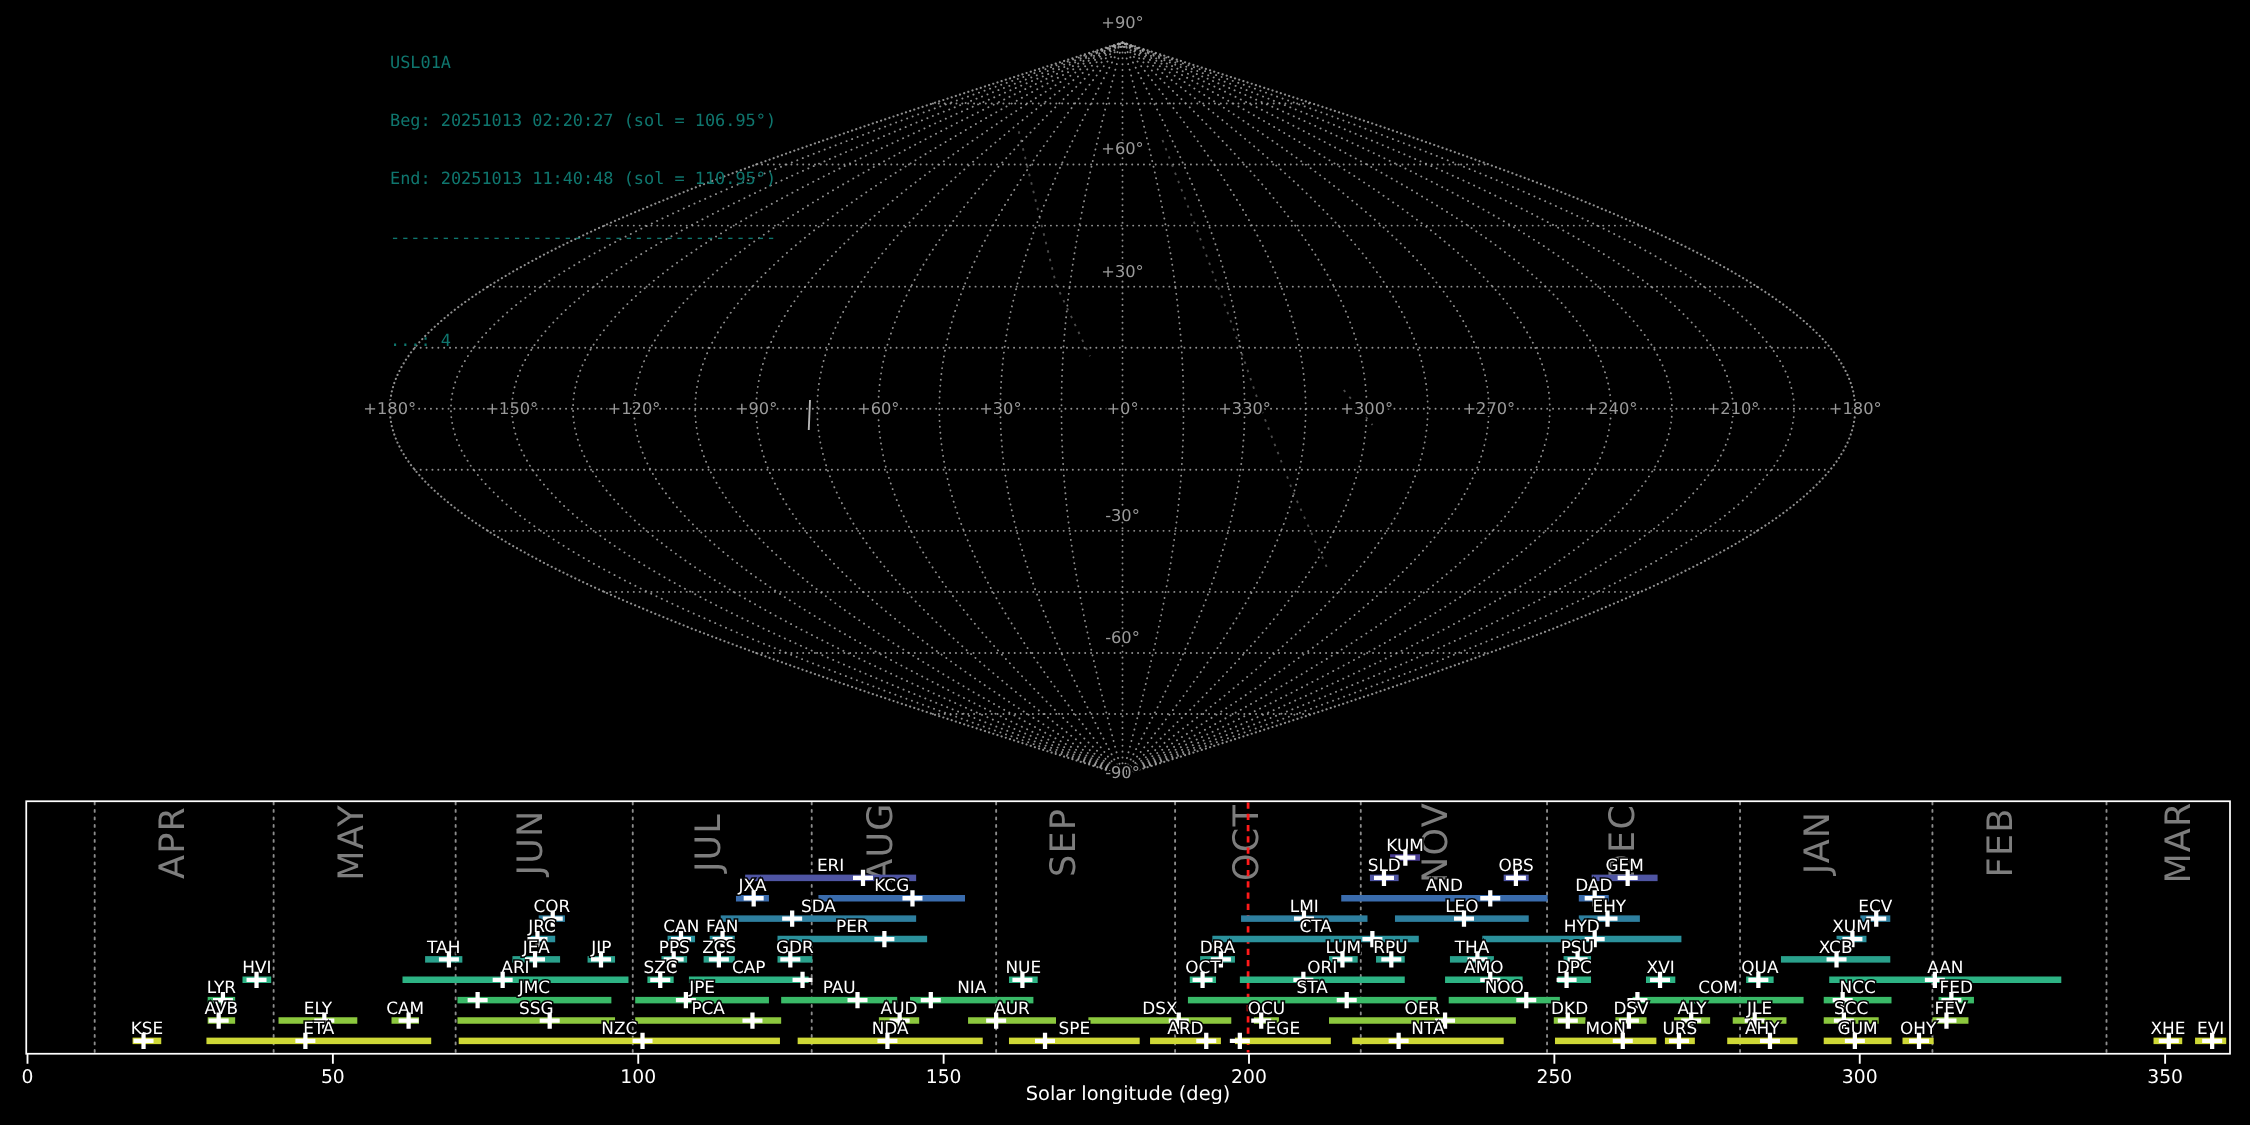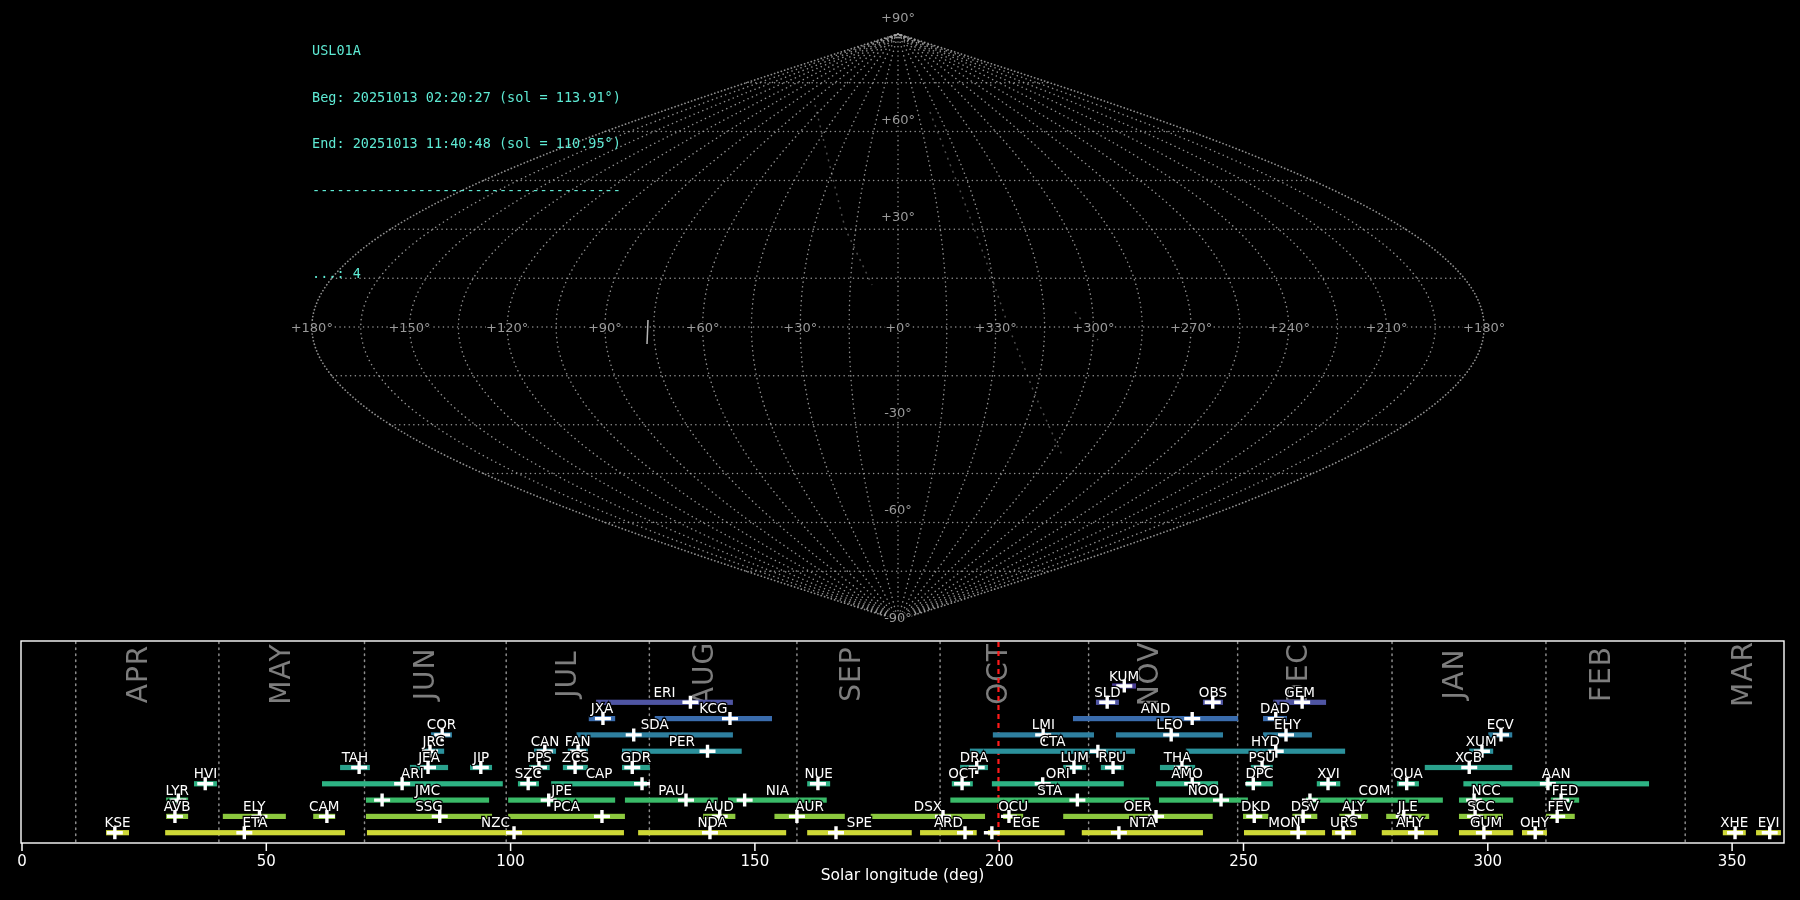--- a/index.html
+++ b/index.html
@@ -1,17 +1,17 @@
 <!DOCTYPE html>
 <html><head>
 <meta charset="utf-8">
 <style>
   html,body{margin:0;padding:0;background:#000;width:1800px;height:900px;overflow:hidden;}
   #screen{position:relative;width:1800px;height:900px;background:#000;font-family:"DejaVu Sans",sans-serif;}
-  #obs-header{position:absolute;left:312px;top:12px;color:#5eead4;font-family:"DejaVu Sans Mono",monospace;
+  #obs-header{position:absolute;left:312px;top:12px;color:#0f766e;font-family:"DejaVu Sans Mono",monospace;
               font-size:13.5px;line-height:15.5px;white-space:pre;}
   #obs-header .gap{height:6px;}
   svg{position:absolute;left:0;top:0;}
   text{font-family:"DejaVu Sans",sans-serif;}
 </style>
 </head>
 <body>
 
 <div id="screen">
 
@@ -393,20 +393,20 @@
         <line x1="1487.8" y1="843" x2="1487.8" y2="851" stroke="#fff" stroke-width="1.5"></line>
         <text x="1487.8" y="866" fill="#fff" font-size="15" text-anchor="middle">300</text>
         <line x1="1732.1000000000001" y1="843" x2="1732.1000000000001" y2="851" stroke="#fff" stroke-width="1.5"></line>
         <text x="1732.1000000000001" y="866" fill="#fff" font-size="15" text-anchor="middle">350</text>
         <text x="902.5" y="880" fill="#fff" font-size="15.5" text-anchor="middle">Solar longitude (deg)</text>
       </g>
     </svg>
 
   <div id="obs-header">
     <div>USL01A</div>
-    <div>Beg: 20251013 02:20:27 (sol = 113.91°)</div>
+    <div>Beg: 20251013 02:20:27 (sol = 106.95°)</div>
     <div>End: 20251013 11:40:48 (sol = 110.95°)</div>
     <div>--------------------------------------</div>
     <div class="gap"></div>
     <div>...: 4</div>
   </div>
 
 </div>
 
 </body></html>

